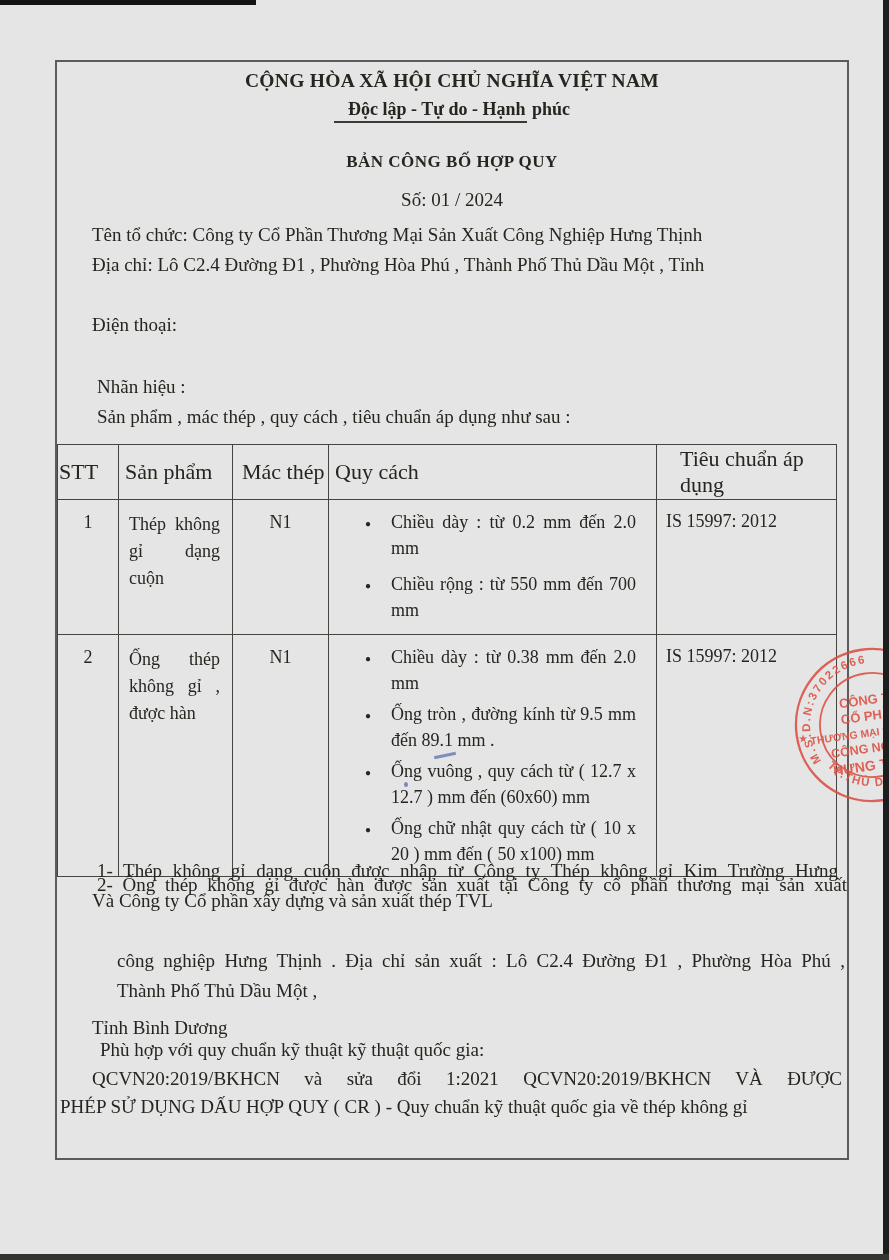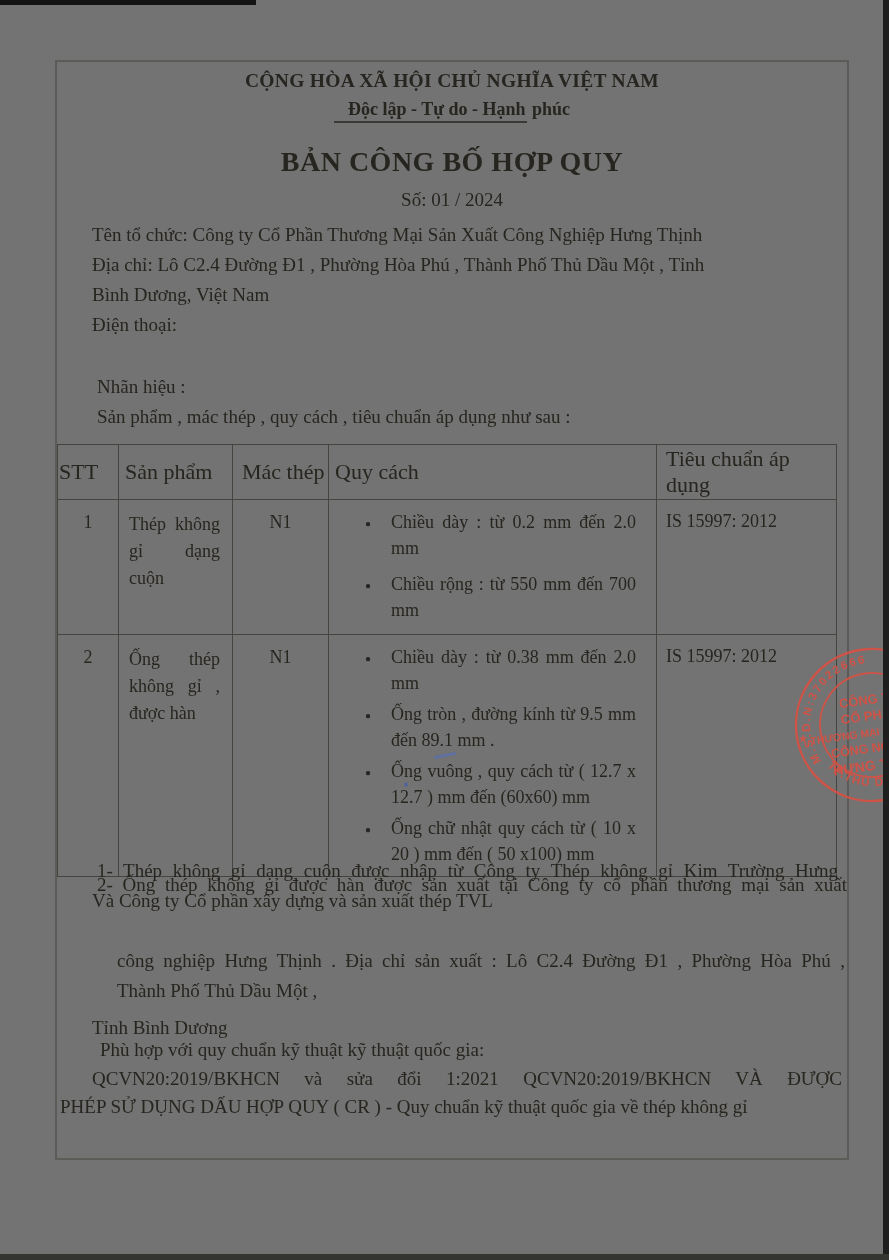--- a/index.html
+++ b/index.html
@@ -1,48 +1,48 @@
 <!DOCTYPE html>
 <html><head>
 <meta charset="utf-8">
 <style>
   html,body{margin:0;padding:0;background:#ffffff;}
-  .page{position:relative;width:889px;height:1260px;background:#737373;overflow:hidden;
+  .page{position:relative;width:889px;height:1260px;background:#e5e5e5;overflow:hidden;
         font-family:"Liberation Serif","DejaVu Serif",serif;color:#27251f;}
   
   .strip-top{position:absolute;left:0;top:0;width:256px;height:5px;background:#141414;z-index:6;}
   .strip-right{position:absolute;left:883px;top:0;width:6px;height:1260px;background:#1e1e1e;z-index:6;}
   .strip-bottom{position:absolute;left:0;top:1254px;width:889px;height:6px;background:#343431;z-index:6;}
   .border-box{position:absolute;left:55px;top:60px;width:790px;height:1096px;border:2px solid #5c5b57;z-index:1;}
   
   .t{position:absolute;white-space:nowrap;font-size:19px;line-height:26px;z-index:2;}
   .center{left:55px;width:794px;text-align:center;}
   .bold{font-weight:bold;}
   .motto1{top:68px;font-size:19.5px;letter-spacing:.3px;}
   .motto2{top:96px;font-size:18px;}
   .underl{border-bottom:2px solid #3a3936;padding:0 2px 2px 14px;}
-  .doc-title{top:149px;font-size:28px;letter-spacing:.5px;}
+  .doc-title{top:149px;font-size:17px;letter-spacing:.5px;}
   .doc-number{top:187px;font-size:19px;}
   .il0{left:92px;top:222px;}
   .il1{left:92px;top:252px;}
   .il2{left:92px;top:282px;}
   .il3{left:92px;top:312px;}
   .product-line{left:97px;top:345px;}
   .product-line .pv{font-weight:bold;font-size:19.5px;}
   .brand-line{left:97px;top:374px;}
   .table-intro{left:97px;top:404px;}
   
   table.conf{position:absolute;left:57px;top:444px;width:779px;border-collapse:collapse;
              table-layout:fixed;z-index:2;font-size:18px;}
   table.conf th,table.conf td{border:1.5px solid #454540;font-weight:normal;}
   tr.hrow th{height:41px;vertical-align:middle;text-align:left;font-size:22px;}
   th.h-stt{text-align:center;}
   th.h-sp,th.h-qc{padding-left:6px;}
   th.h-mt{padding-left:9px;}
-  th.h-tc{padding-left:9px;}
+  th.h-tc{padding-left:23px;}
   td{vertical-align:top;}
   td.c-stt{text-align:center;padding-top:12px;}
   td.c-sp{text-align:justify;padding:11px 12px 0 10px;line-height:27px;margin-top:48px;}
   td.c-mt{text-align:center;padding-top:12px;}
   td.c-qc{padding:10px 10px 0 0;}
   td.c-tc{padding:11px 4px 0 9px;}
   tr.r1 td{height:98px;}
   tr.r2 td{height:228px;}
   .bi{position:relative;padding-left:62px;padding-right:10px;text-align:justify;line-height:25.5px;}
   tr.r1 .bi{margin-bottom:11px;}
@@ -79,21 +79,20 @@
   <div class="border-box"></div>
 
   <div class="t center bold motto1">CỘNG HÒA XÃ HỘI CHỦ NGHĨA VIỆT NAM</div>
   <div class="t center motto2"><span class="underl bold">Độc lập - Tự do - Hạnh</span><span class="bold"> phúc</span></div>
 
   <div class="t center bold doc-title">BẢN CÔNG BỐ HỢP QUY</div>
   <div class="t center doc-number">Số: 01 / 2024</div>
 
   <div class="t il0">Tên tổ chức: Công ty Cổ Phần Thương Mại Sản Xuất Công Nghiệp Hưng Thịnh</div>
   <div class="t il1">Địa chỉ: Lô C2.4 Đường Đ1 , Phường Hòa Phú , Thành Phố Thủ Dầu Một , Tỉnh</div>
-  <div class="t il2">Bình Dương, Việt Nam</div>
   <div class="t il3">Điện thoại:</div>
 
   <div class="t brand-line">Nhãn hiệu :</div>
   <div class="t table-intro">Sản phẩm , mác thép , quy cách , tiêu chuẩn áp dụng như sau :</div>
 
   <table class="conf">
     <colgroup>
       <col style="width:61px">
         <col style="width:114px">
         <col style="width:96px">

